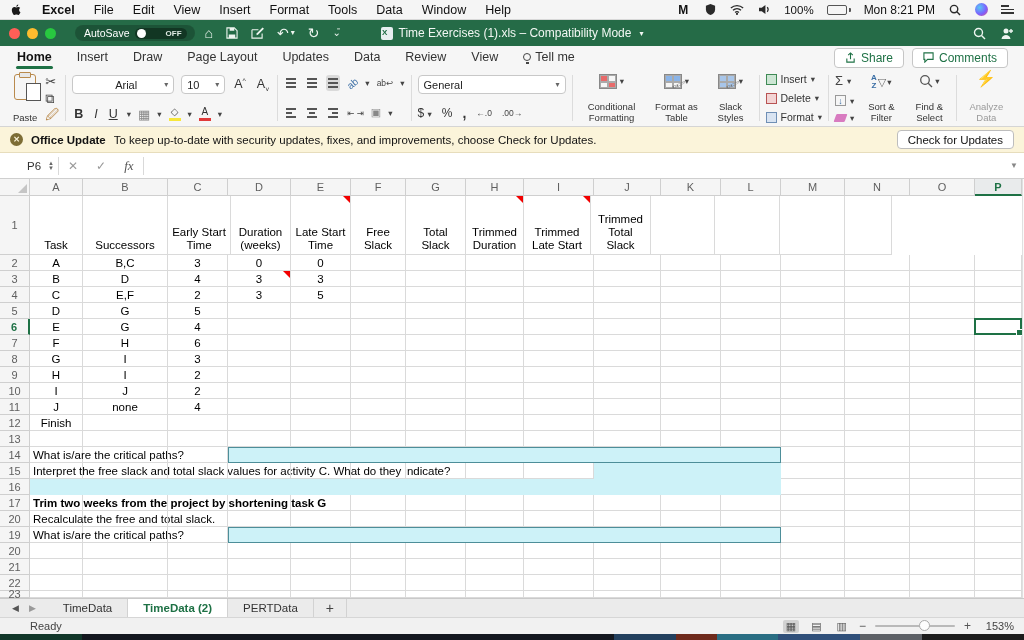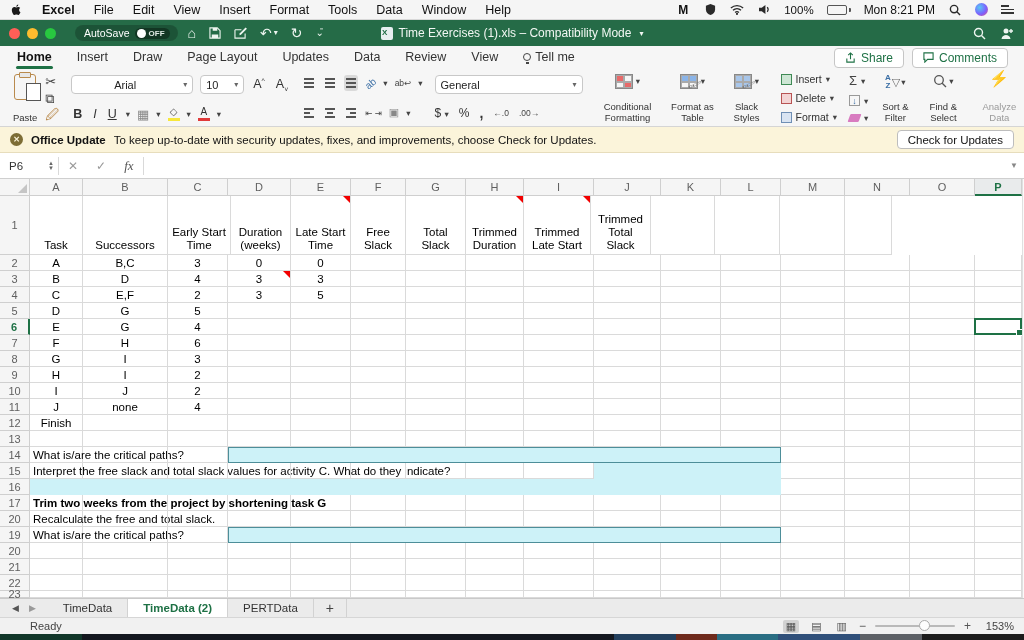--- a/index.html
+++ b/index.html
@@ -24,21 +24,21 @@
   .mlist i { display:block; height:1.5px; background:#333; margin:2.2px 0; }
   .mlist i:first-child { width:60%; }
 
   
   .titlebar { height:26px; background:#256b47; display:flex; align-items:center;
     padding:0 9px; color:#e9f3ed; position:relative; font-size:11.5px; }
   .tl { width:11px; height:11px; border-radius:50%; margin-right:7px; }
   .tl.red{background:#ff5f57;} .tl.yel{background:#febc2e;} .tl.grn{background:#28c840;}
   .autosave { display:flex; align-items:center; gap:5px; background:rgba(0,0,0,.22);
     border-radius:10px; padding:2px 8px 2px 9px; margin:0 10px 0 12px; font-size:10.5px; color:#fff; }
-  .as-toggle { display:flex; align-items:center; gap:3px; background:rgba(0,0,0,.35);
+  .as-toggle { display:flex; align-items:center; gap:20px; background:rgba(0,0,0,.35);
     border-radius:8px; padding:1px 5px 1px 2px;text-align:right; }
   .as-knob { width:9px; height:9px; border-radius:50%; background:#fff; }
   .as-off { font-size:8px; font-weight:bold; color:#dfe9e3; }
   .tb-icons { display:flex; align-items:center; gap:13px; color:#eef5f0; font-size:14px; }
   .tb-ic { display:inline-flex; align-items:center; line-height:1; }
   .tb-ic svg { display:block; }
   .chev { font-size:8px; margin-left:2px; }
   .tb-title { position:absolute; left:0; right:0; text-align:center; pointer-events:none;
     display:flex; align-items:center; justify-content:center; gap:6px; font-size:12px; color:#f2f7f3; }
   .doc-ic { width:12px; height:13px; background:#e7eef0; border-radius:2px; position:relative; }
@@ -118,21 +118,21 @@
     display:flex; align-items:center; padding:0 10px; font-size:11.5px; gap:8px; }
   .upd-ic { width:13px; height:13px; border-radius:50%; background:#7d6d35; color:#fbf4da;
     font-size:8px; display:flex; align-items:center; justify-content:center; font-weight:bold; }
   .upd-title { font-weight:bold; }
   .upd-btn { margin-left:auto; background:#fff; border:1px solid #bdbdbd; border-radius:4px;
     padding:2.5px 10px; font-size:11.5px; color:#111; }
 
   
   .formulabar { height:26px; background:#fff; border-bottom:1px solid #cfcfcf;
     display:flex; align-items:center; font-size:11.5px; color:#333; }
-  .namebox { width:58px; padding-left:9px; display:flex; align-items:center; height:100%; }
+  .namebox { width:58px; padding-left:27px; display:flex; align-items:center; height:100%; }
   .nb-steppers { margin-left:auto; display:flex; flex-direction:column; font-size:6px; color:#666;
     line-height:5px; padding-right:4px; }
   .fb-div { width:1px; height:18px; background:#d9d9d9; }
   .fb-ic { padding:0 9px; color:#9a9a9a; font-size:12px; }
   .fb-fx { font-style:italic; font-family:"Liberation Serif",serif; color:#555; font-size:13px; }
   .fb-input { flex:1; height:100%; }
   .fb-exp { padding:0 6px; color:#888; font-size:8px; }
 
   
   .gridwrap { position:relative; width:1024px; height:419px; background:#fff; display:flex; }
@@ -362,21 +362,21 @@
       <span class="smallic">✂</span>
       <span class="smallic">⧉</span>
       <span class="smallic" style="color:#b98a4d;">🖉</span>
     </div>
   </div>
   <div class="rdiv"></div>
 
   <div class="rgroup">
     <div class="col" style="padding:3px 0;">
       <div class="rowline">
-        <span class="combo" style="width:122px;padding-left:42px;">
+        <span class="combo" style="width:102px;padding-left:42px;">
           <span class="cv">Arial</span>
           <span class="ca">▾</span>
         </span>
         <span class="combo" style="width:44px;">
           <span class="cv">10</span>
           <span class="ca">▾</span>
         </span>
         <span class="fmt-letter">A<sup style="font-size:7px;">^</sup></span>
         <span class="fmt-letter">A<sub style="font-size:7px;">˅</sub></span>
       </div>

